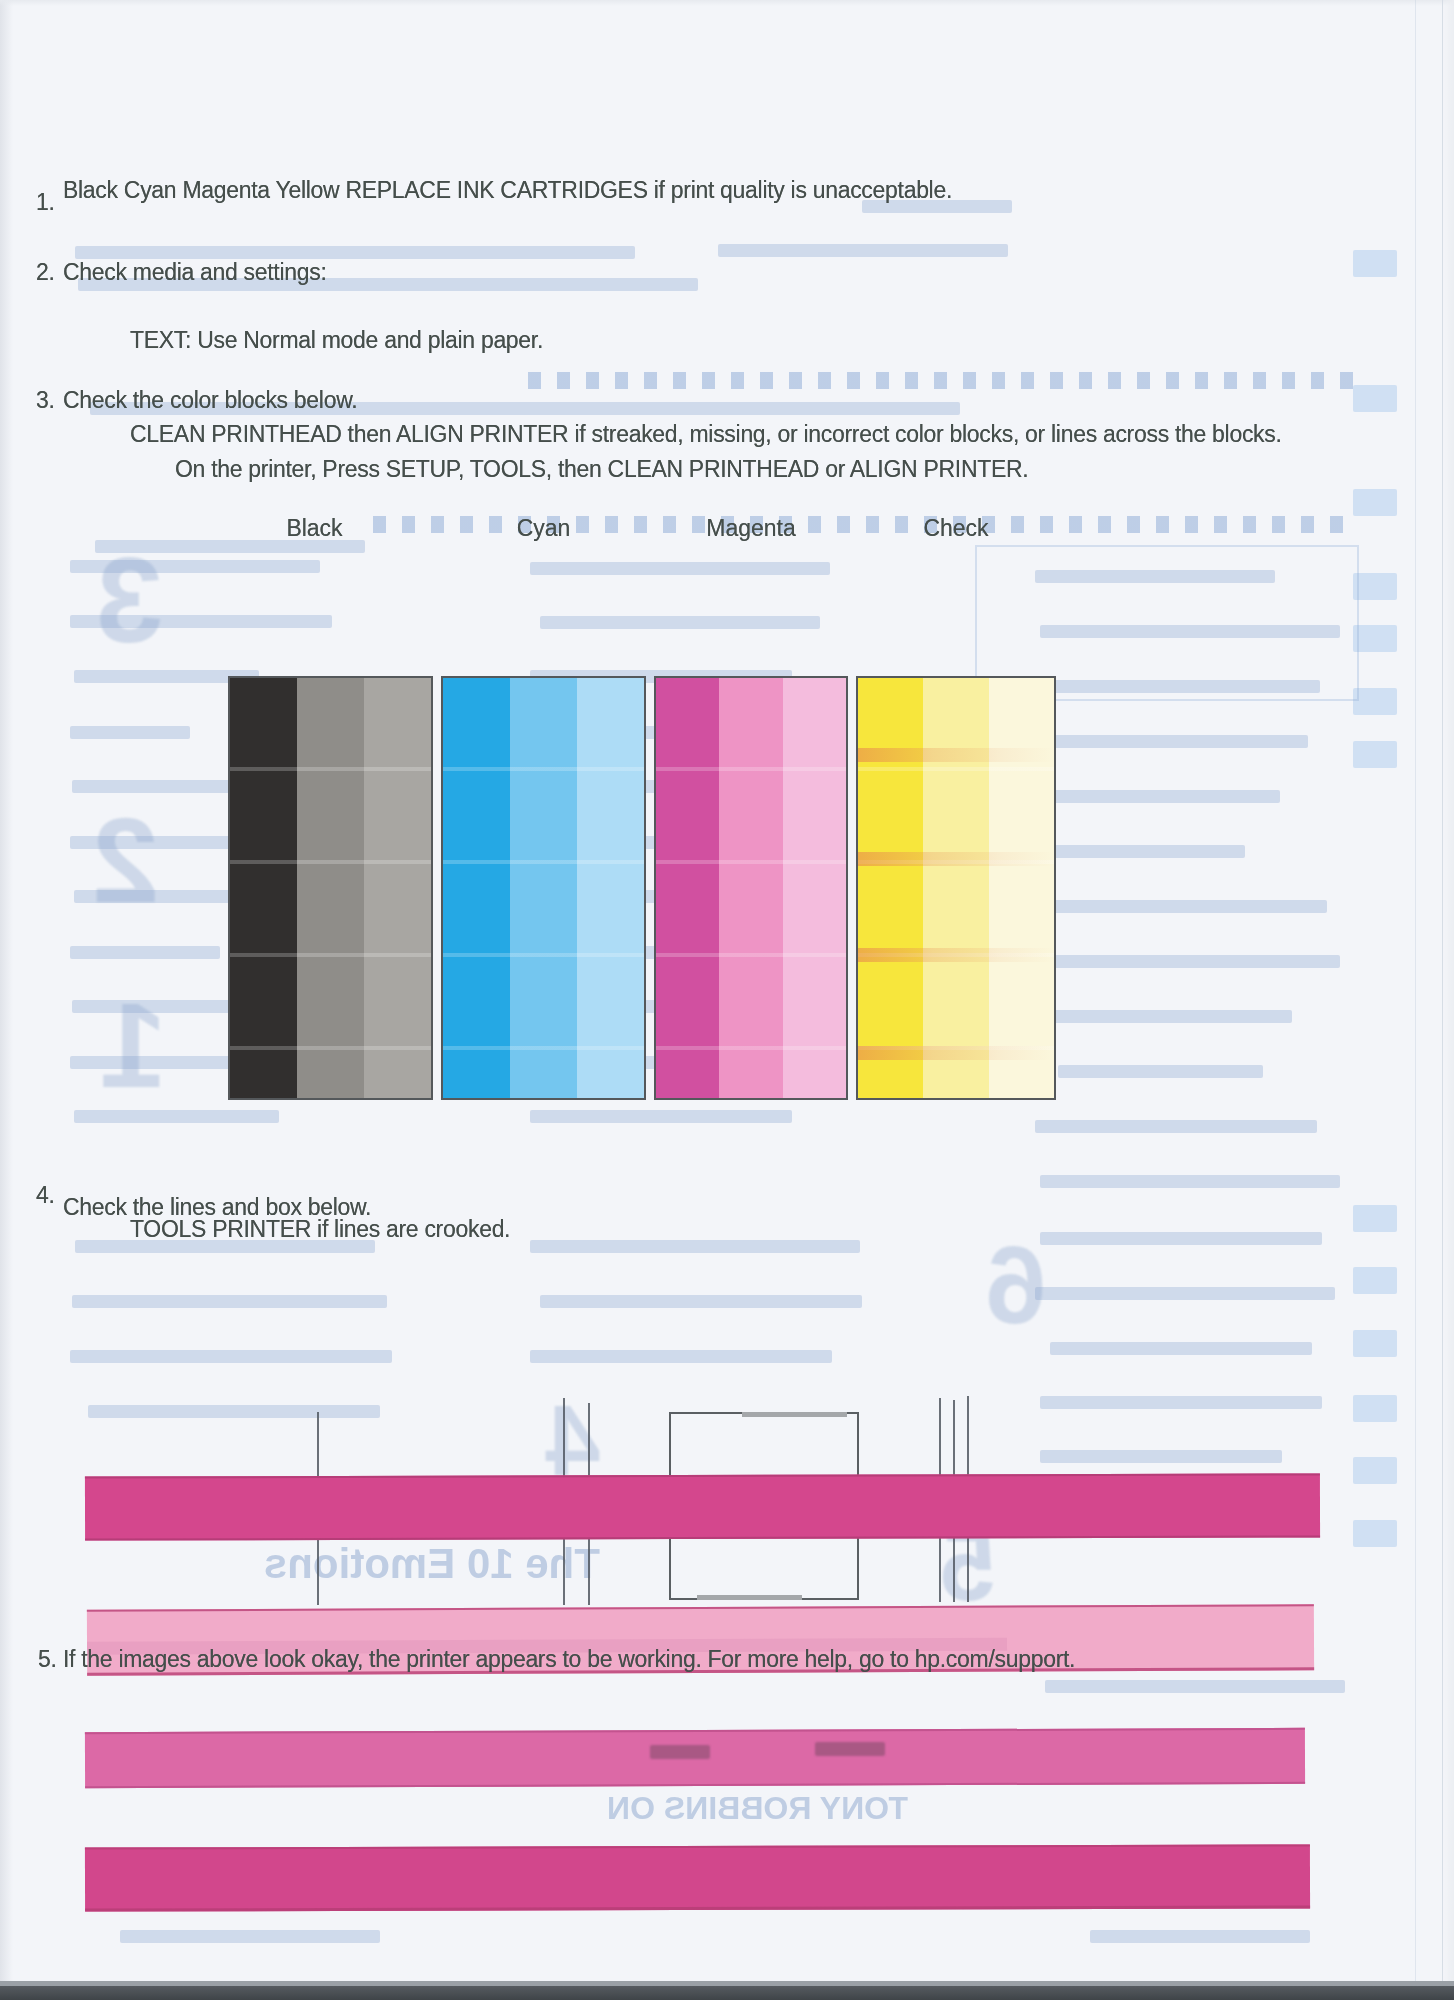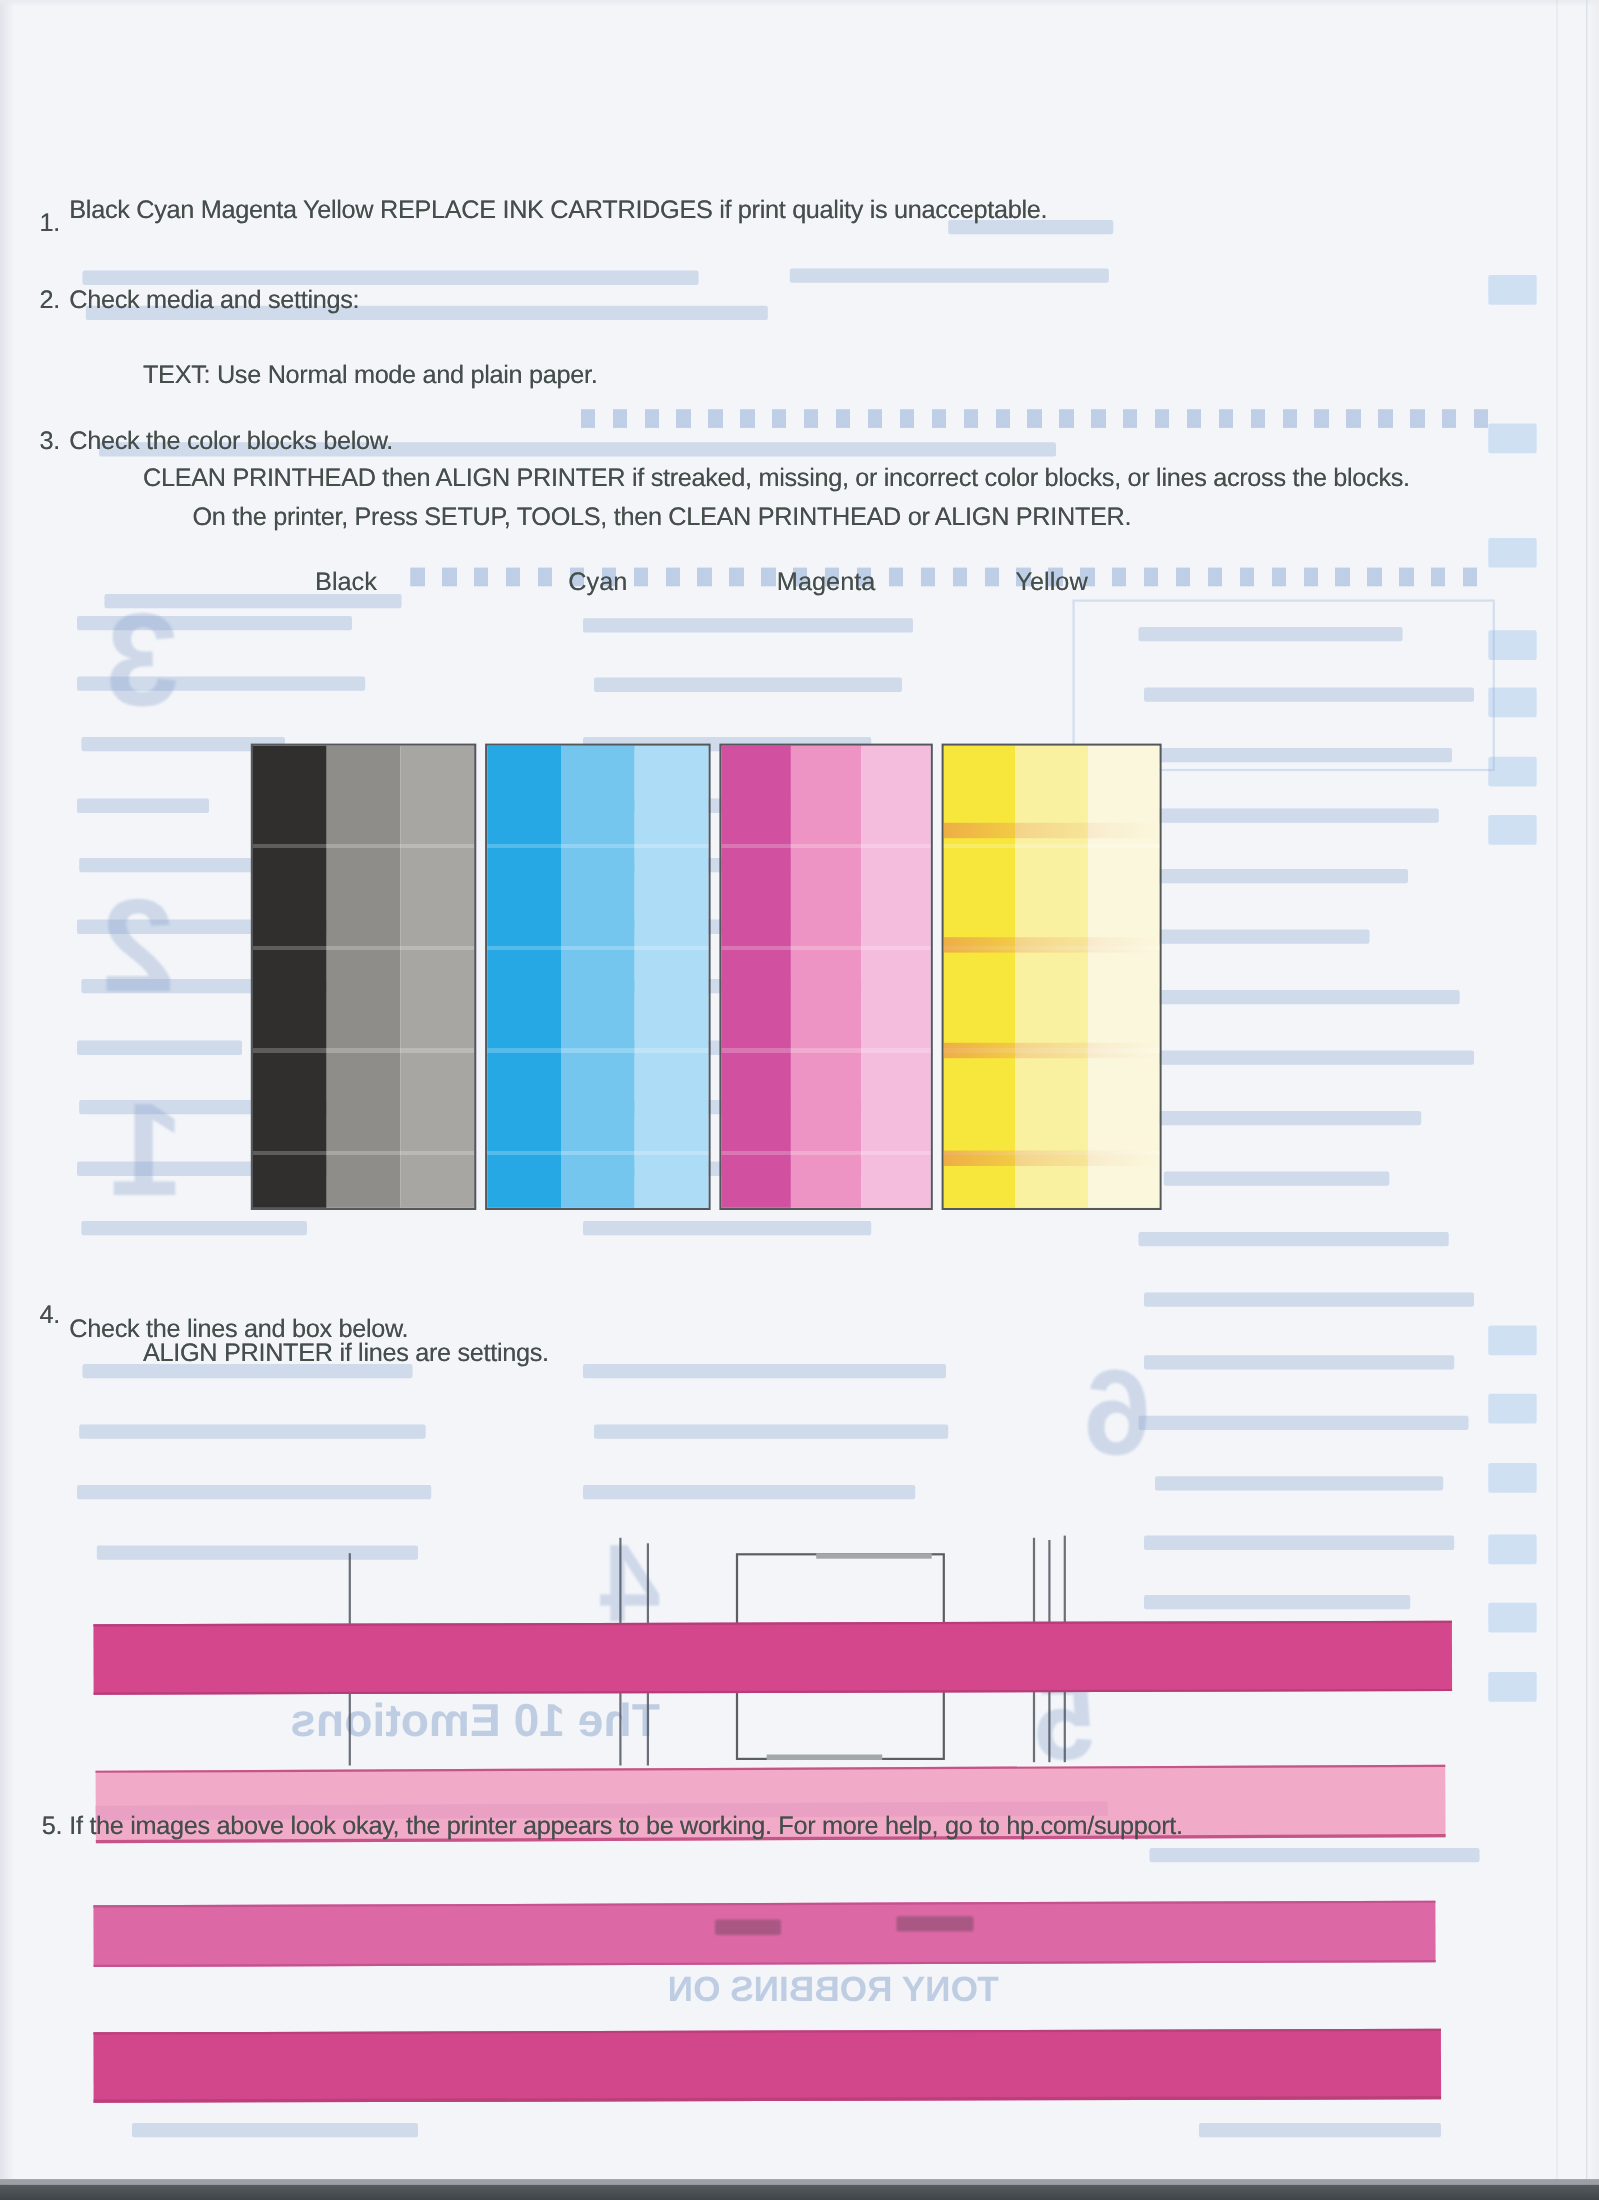--- a/index.html
+++ b/index.html
@@ -174,21 +174,21 @@
   <div class="tline" style="left:130px;top:326px;">TEXT: Use Normal mode and plain paper.</div>
 
   <div class="tline" style="left:36px;top:386px;">3.</div>
   <div class="tline" style="left:63px;top:386px;">Check the color blocks below.</div>
   <div class="tline" style="left:175px;top:455px;">On the printer, Press SETUP, TOOLS, then CLEAN PRINTHEAD or ALIGN PRINTER.</div>
   <div class="tline" style="left:130px;top:420px;">CLEAN PRINTHEAD then ALIGN PRINTER if streaked, missing, or incorrect color blocks, or lines across the blocks.</div>
 
   <div class="block-label" style="left:212px;width:205px;">Black</div>
   <div class="block-label" style="left:441px;width:205px;">Cyan</div>
   <div class="block-label" style="left:654px;width:194px;">Magenta</div>
-  <div class="block-label" style="left:856px;width:200px;">Yellow</div>
+  <div class="block-label" style="left:856px;width:200px;">Check</div>
 
   <div class="color-block" style="left:228px;width:205px;">
     <div class="stripe" style="background-color: rgb(49, 47, 46);"></div>
     <div class="stripe" style="background-color: rgb(143, 141, 137);"></div>
     <div class="stripe" style="background-color: rgb(168, 166, 162);"></div>
     <div class="banding"></div>
   </div>
   <div class="color-block" style="left:441px;width:205px;">
     <div class="stripe" style="background-color: rgb(37, 168, 228);"></div>
     <div class="stripe" style="background-color: rgb(116, 198, 239);"></div>
@@ -207,21 +207,21 @@
     <div class="stripe" style="background-color: rgb(251, 247, 220);"></div>
     <div class="banding"></div>
   <div class="streak" style="top: 70px;"></div>
       <div class="streak" style="top: 174px;"></div>
       <div class="streak" style="top: 270px;"></div>
       <div class="streak" style="top: 368px;"></div>
     </div>
 
   <div class="tline" style="left:36px;top:1181px;">4.</div>
   <div class="tline" style="left:63px;top:1181px;margin-top:12px;">Check the lines and box below.</div>
-  <div class="tline" style="left:130px;top:1215px;">ALIGN PRINTER if lines are settings.</div>
+  <div class="tline" style="left:130px;top:1215px;">TOOLS PRINTER if lines are crooked.</div>
 
   <div id="align-layer">
       <div class="align-line" style="left: 317px; top: 1412px; height: 193px;"></div>
       <div class="align-line" style="left: 563px; top: 1398px; height: 207px;"></div>
       <div class="align-line" style="left: 588px; top: 1403px; height: 202px;"></div>
       <div class="align-line" style="left: 939px; top: 1398px; height: 204px;"></div>
       <div class="align-line" style="left: 953px; top: 1400px; height: 202px;"></div>
       <div class="align-line" style="left: 967px; top: 1396px; height: 206px;"></div>
     </div>
   <div class="align-box" style="left:669px;top:1412px;width:190px;height:188px;">

